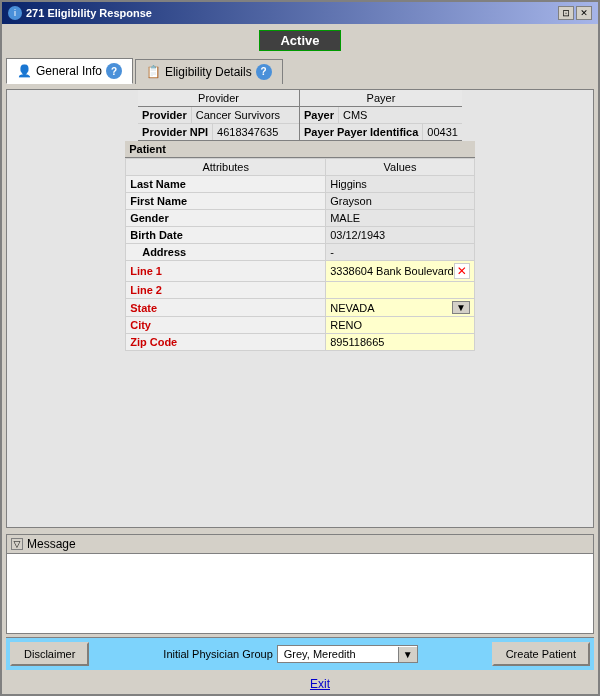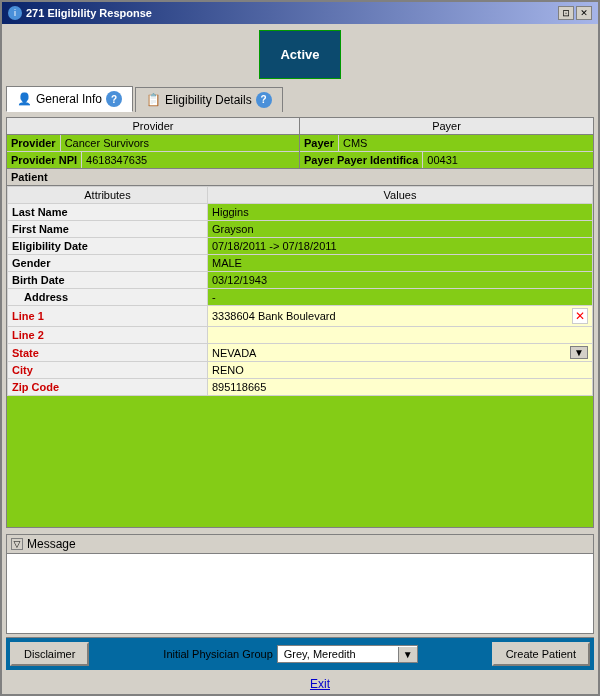--- a/index.html
+++ b/index.html
@@ -79,25 +79,25 @@
       gap: 3px;
     }
 
     .status-bar {
       display: flex;
       justify-content: center;
       padding: 2px 0;
     }
 
     .active-badge {
-      background: #0c4a6e;
+      background: #404040;
       color: white;
       font-weight: bold;
       font-size: 13px;
-      padding: 16px 20px;
+      padding: 2px 20px;
       border: 1px solid #009900;
     }
 
     .tabs-row {
       display: flex;
       gap: 2px;
       align-items: center;
       background: #d4d0c8;
       padding: 2px 0;
     }
@@ -129,25 +129,26 @@
       font-size: 10px;
       font-weight: bold;
       display: flex;
       align-items: center;
       justify-content: center;
       cursor: pointer;
     }
 
     .content-area {
       flex: 1;
-      background: #84cc16;
+      background: #e5e5e5;
       border: 1px solid #808080;
       display: flex;
       flex-direction: column;
       overflow: hidden;
+      align-items: center;
     }
 
     .provider-payer-section {
       display: grid;
       grid-template-columns: 1fr 1fr;
       border-bottom: 1px solid #808080;
     }
 
     .pp-col {
       border-right: 1px solid #808080;
@@ -306,21 +307,21 @@
       flex: 1;
       background: white;
     }
 
     .footer-bar {
       display: flex;
       align-items: center;
       justify-content: space-between;
       padding: 4px;
       gap: 4px;
-      background: #0369a1;
+      background: #7dd3fc;
       border-top: 1px solid #808080;
     }
 
     .footer-btn {
       padding: 4px 12px;
       background: #d4d0c8;
       border: 2px outset #d4d0c8;
       cursor: pointer;
       font-size: 11px;
     }
@@ -446,24 +447,20 @@
           <tbody id="patient-tbody">
           <tr>
                 <td>Last Name</td>
                 <td>Higgins</td>
               </tr>
               <tr>
                 <td>First Name</td>
                 <td>Grayson</td>
               </tr>
               <tr>
-                <td>Eligibility Date</td>
-                <td>07/18/2011 -&gt; 07/18/2011</td>
-              </tr>
-              <tr>
                 <td>Gender</td>
                 <td>MALE</td>
               </tr>
               <tr>
                 <td>Birth Date</td>
                 <td>03/12/1943</td>
               </tr>
               <tr class="address-row">
                 <td style="padding-left: 16px;">Address</td>
                 <td>-</td>

